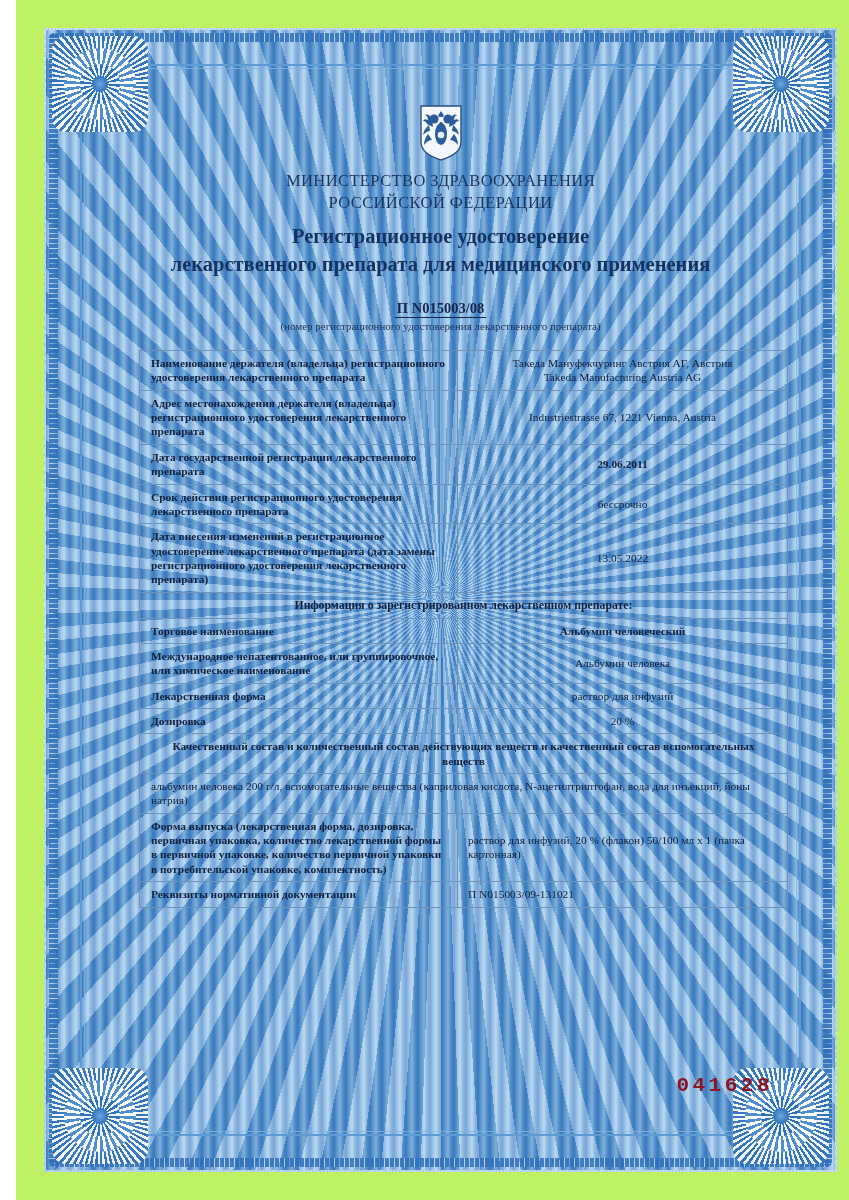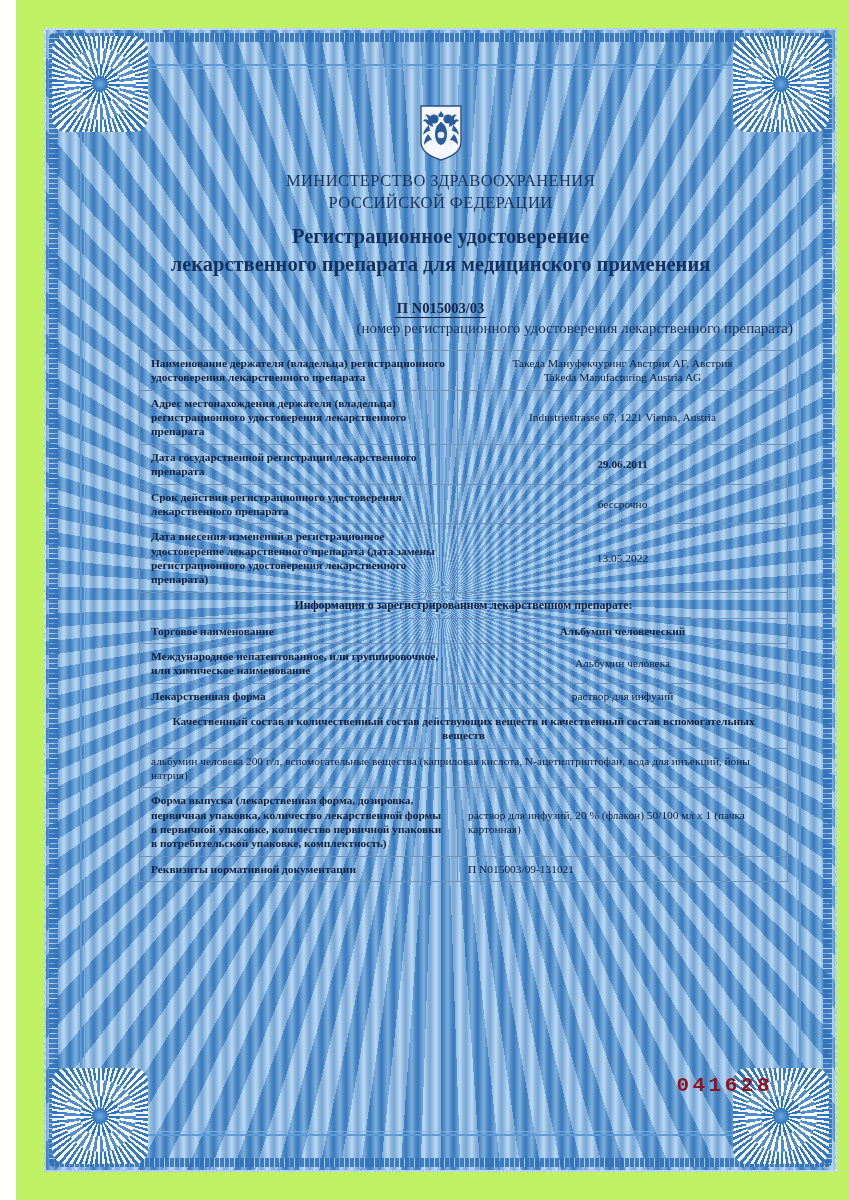--- a/index.html
+++ b/index.html
@@ -133,22 +133,22 @@
   .doc-title .t1{font-size:20.5px;}
   .doc-title .t2{font-size:20.5px;}
 
   
   .regnum{
     position:absolute;left:0;top:228px;width:705px;text-align:center;
     font-size:14.5px;font-weight:bold;color:#14274a;
   }
   .regnum span{border-bottom:1.6px solid #14274a;padding:0 2px 1px;}
   .regnum-cap{
-    position:absolute;left:0;top:248px;width:705px;text-align:right;
-    font-size:15px;color:#1d3359;
+    position:absolute;left:0;top:248px;width:705px;text-align:center;
+    font-size:11px;color:#1d3359;
   }
 
   
   .tbl{
     position:absolute;left:51px;top:278px;width:604px;
     border-collapse:collapse;
     table-layout:fixed;
   }
   .tbl td{
     border:1px solid #6f93b8;
@@ -247,21 +247,21 @@
       <div>МИНИСТЕРСТВО ЗДРАВООХРАНЕНИЯ</div>
       <div>РОССИЙСКОЙ ФЕДЕРАЦИИ</div>
     </div>
 
     <div class="doc-title">
       <div class="t1">Регистрационное удостоверение</div>
       <div class="t2">лекарственного препарата для медицинского применения</div>
     </div>
 
     <div class="regnum">
-      <span>П N015003/03</span>
+      <span>П N015003/08</span>
     </div>
     <div class="regnum-cap">(номер регистрационного удостоверения лекарственного препарата)</div>
 
     <table class="tbl">
       <tbody>
 
         <tr>
           <td class="lab">Наименование держателя (владельца) регистрационного удостоверения лекарственного препарата</td>
           <td class="val">
             <span>Такеда Мануфекчуринг Австрия АГ, Австрия</span>
@@ -300,20 +300,24 @@
         <tr>
           <td class="lab">Международное непатентованное, или группировочное, или химическое наименование</td>
           <td class="val">Альбумин человека</td>
         </tr>
 
         <tr>
           <td class="lab">Лекарственная форма</td>
           <td class="val">раствор для инфузий</td>
         </tr>
 
+        <tr>
+          <td class="lab">Дозировка</td>
+          <td class="val">20 %</td>
+        </tr>
 
         <tr>
           <td class="full-b" colspan="2">Качественный состав и количественный состав действующих веществ и качественный состав вспомогательных веществ</td>
         </tr>
 
         <tr>
           <td class="full-n" colspan="2">альбумин человека 200 г/л, вспомогательные вещества (каприловая кислота, N-ацетилтриптофан, вода для инъекций, йоны натрия)</td>
         </tr>
 
         <tr>

